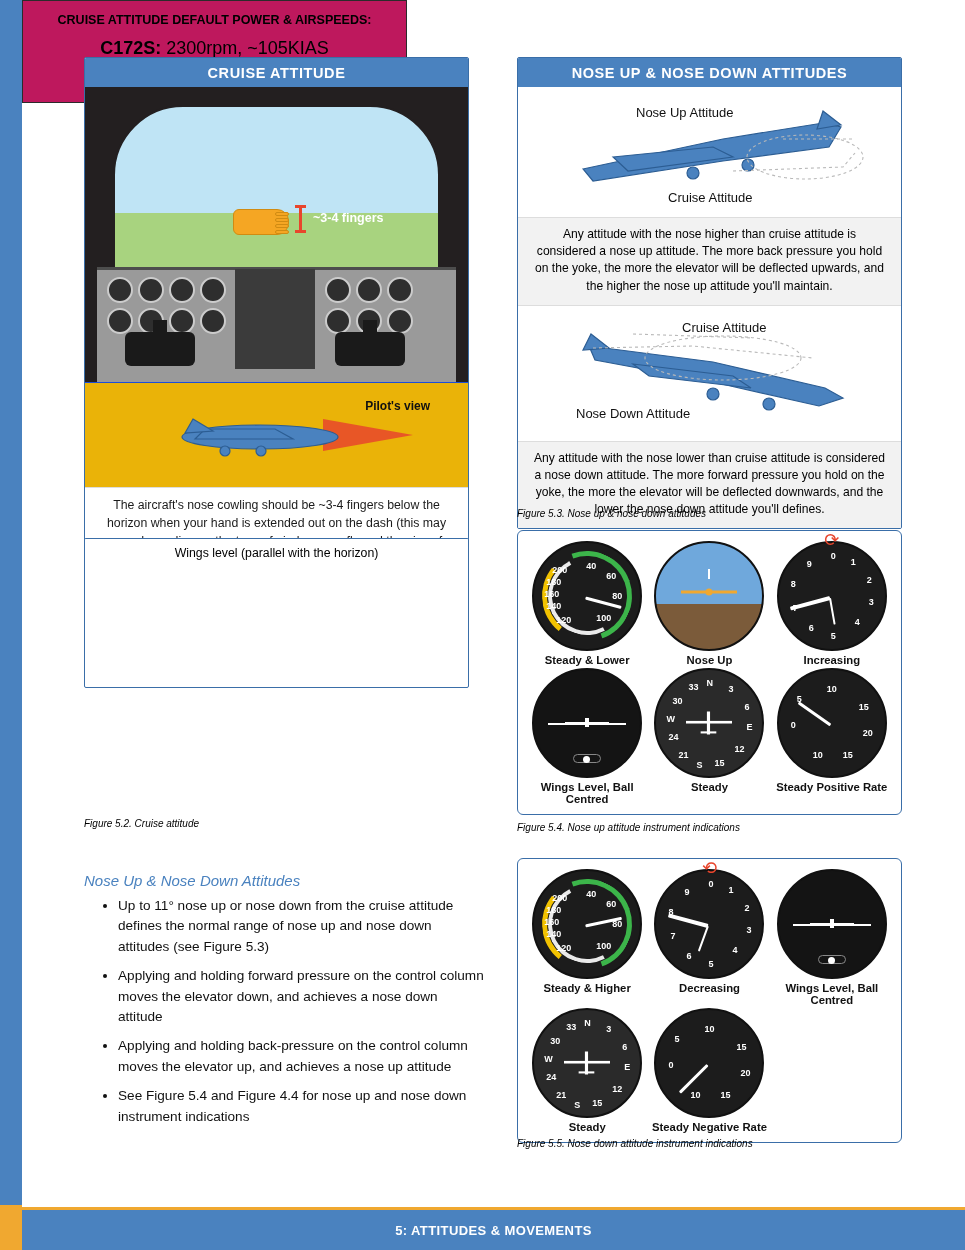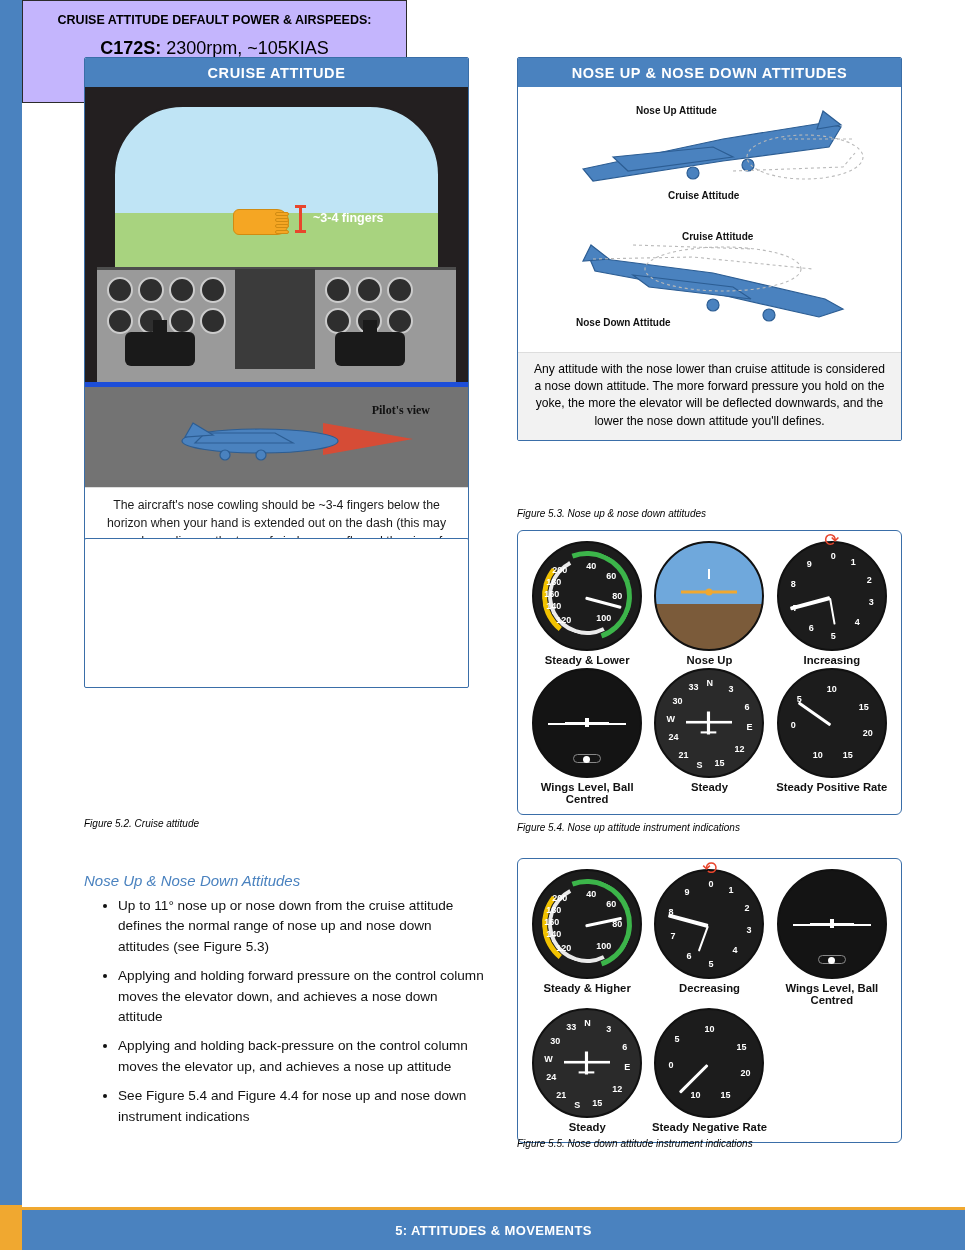--- a/index.html
+++ b/index.html
@@ -79,40 +79,40 @@
   }
   .hand .f { position:absolute; right:-1px; width:14px; height:4px; background:#f5a623; border:1.5px solid #d08b12; border-radius:3px;}
   .finger-label {
     position:absolute; left:228px; top:124px; color:#fff; font-weight:bold; font-size:12.5px;
   }
   .redbar { position:absolute; left:214px; top:118px; width:3px; height:28px; background:#e8452c;}
   .redbar:before,.redbar:after{content:""; position:absolute; left:-4px; width:11px; height:3px; background:#e8452c;}
   .redbar:before{top:0;} .redbar:after{bottom:0;}
 
   .pilotview {
-    position:relative; width:100%; height:105px; background:#737373; border-top:5px solid #1d4ed8;font-family:Liberation Serif, serif;
+    position:relative; width:100%; height:105px; background:#eab308; border-top:1px solid #1d4ed8;
   }
   .pv-label { position:absolute; right:38px; top:16px; font-size:12px; font-weight:bold; color:#111;}
   .cone {
     position:absolute; left:238px; top:36px; width:0; height:0;
     border-top:16px solid transparent; border-bottom:16px solid transparent; border-left:90px solid #e8452c;
     opacity:.85;
   }
   .text-block {
     padding:9px 14px 12px 14px; font-size:12.3px; line-height:1.45; text-align:center; color:#1b1b1b;
     border-top:1px solid #ddd; background:#fff;
   }
 
   #wings-panel { left:62px; top:538px; width:385px; height:150px; border:1px solid #3a6ea8;}
   .wings-sky { position:relative; width:100%; height:110px; background:#bfe4f5; overflow:hidden;}
   .wings-grass { position:absolute; left:0; bottom:0; width:100%; height:48px; background:#a8d37f;}
   .wings-cap { padding:7px 6px; text-align:center; font-size:12.3px; background:#fff;}
   .same-dist { position:absolute; left:50%; transform:translateX(-50%); bottom:16px; font-size:11.5px; font-weight:bold;}
 
-  #power-panel { left:62px; top:700px; width:385px; height:103px; background:#c4b5fd; border:1px solid #2b2b2b;}
+  #power-panel { left:62px; top:700px; width:385px; height:103px; background:#be185d; border:1px solid #2b2b2b;}
   .pp-title { text-align:center; font-weight:bold; font-size:12.5px; padding:12px 6px 8px 6px;}
   .pp-line { text-align:center; font-size:18px; line-height:1.45;}
   .pp-line b { font-weight:bold;}
   .pp-underline { display:inline-block; border-bottom:1px solid #333; width:130px;}
 
   #sec-heading {
     position:absolute; left:62px; top:872px; width:390px;
     color:#4a82bf; font-style:italic; font-size:15px;
   }
   ul.bullets {
@@ -121,21 +121,21 @@
   }
   ul.bullets li { margin-bottom:9px; }
 
   
   #nose-panel { left:495px; top:57px; width:385px; }
   .att-img { position:relative; width:100%; height:130px; background:#fff;}
   .att-text {
     font-size:12.1px; line-height:1.42; text-align:center; padding:8px 14px 10px 14px;
     background:#f2f2f2; border-top:1px solid #ddd; border-bottom:1px solid #ddd;
   }
-  .lbl { position:absolute; font-size:10px; font-weight:bold; color:#111;}
+  .lbl { position:absolute; font-size:13px; font-weight:normal; color:#111;}
 
   .inst-panel { border:1px solid #3a6ea8; border-radius:6px; background:#fff; padding:10px 8px 8px 8px;}
   #inst1 { position:absolute; left:495px; top:530px; width:385px; height:285px;}
   #inst2 { position:absolute; left:495px; top:858px; width:385px; height:285px;}
   .inst-grid { display:grid; grid-template-columns:repeat(3,1fr); grid-row-gap:2px;}
   .inst-cell { text-align:center; }
   .dial { width:110px; height:110px; border-radius:50%; margin:0 auto; position:relative; background:#1c1c1c; border:2px solid #111;}
   .dial.ai { background:linear-gradient(#6fa8dc 0 46%, #7b5b3a 46% 100%); }
   .dial.hs { background:#2a2a2a; }
   .dial.wl { background:#141414; }
@@ -215,20 +215,21 @@
         <circle cx="60" cy="48" r="5" class="plane-silhouette"></circle>
         <circle cx="96" cy="48" r="5" class="plane-silhouette"></circle>
       </svg>
       <div class="pv-label">Pilot's view</div>
     </div>
 
     <div class="text-block">The aircraft's nose cowling should be ~3-4 fingers below the horizon when your hand is extended out on the dash (this may vary depending on the type of airplane you fly and the size of your hands)</div>
   </div>
 
   <div class="panel" id="wings-panel">
+    <div class="wings-cap">Wings level (parallel with the horizon)</div>
   </div>
 
   <div id="power-panel">
     <div class="pp-title">CRUISE ATTITUDE DEFAULT POWER &amp; AIRSPEEDS:</div>
     <div class="pp-line">
       <b>C172S:</b><span> 2300rpm, ~105KIAS</span>
     </div>
     <div class="pp-line">
       <b>C152:</b><span> 2300rpm, ~90KIAS</span>
     </div>
@@ -261,20 +262,21 @@
           <circle cx="175" cy="56" r="6" class="plane-silhouette"></circle>
           <path d="M160 62 L270 58 L282 44 M210 30 L280 30" class="ghost"></path>
           <ellipse cx="232" cy="48" rx="58" ry="22" class="ghost"></ellipse>
         </g>
         <text class="lbl" x="125" y="30" style="font-size:11.5px;font-weight:bold;">​</text>
       </svg>
       <div class="lbl" style="left:118px; top:18px;">Nose Up Attitude</div>
       <div class="lbl" style="left:150px; top:103px;">Cruise Attitude</div>
     </div>
 
+    <div class="att-text">Any attitude with the nose higher than cruise attitude is considered a nose up attitude. The more back pressure you hold on the yoke, the more the elevator will be deflected upwards, and the higher the nose up attitude you'll maintain.</div>
 
     <div class="att-img" style="height:135px;">
       <svg width="383" height="135">
         <g transform="translate(55,12)">
           <path d="M16 28 L140 44 L252 70 L270 80 L246 88 L140 64 L22 42 Z" class="plane-silhouette"></path>
           <path d="M60 46 L160 58 L178 70 L76 58 Z" class="plane-silhouette"></path>
           <path d="M18 16 L36 30 L10 32 Z" class="plane-silhouette"></path>
           <circle cx="140" cy="76" r="6" class="plane-silhouette"></circle>
           <circle cx="196" cy="86" r="6" class="plane-silhouette"></circle>
           <path d="M20 30 L120 28 L240 40 M60 16 L180 20" class="ghost"></path>

